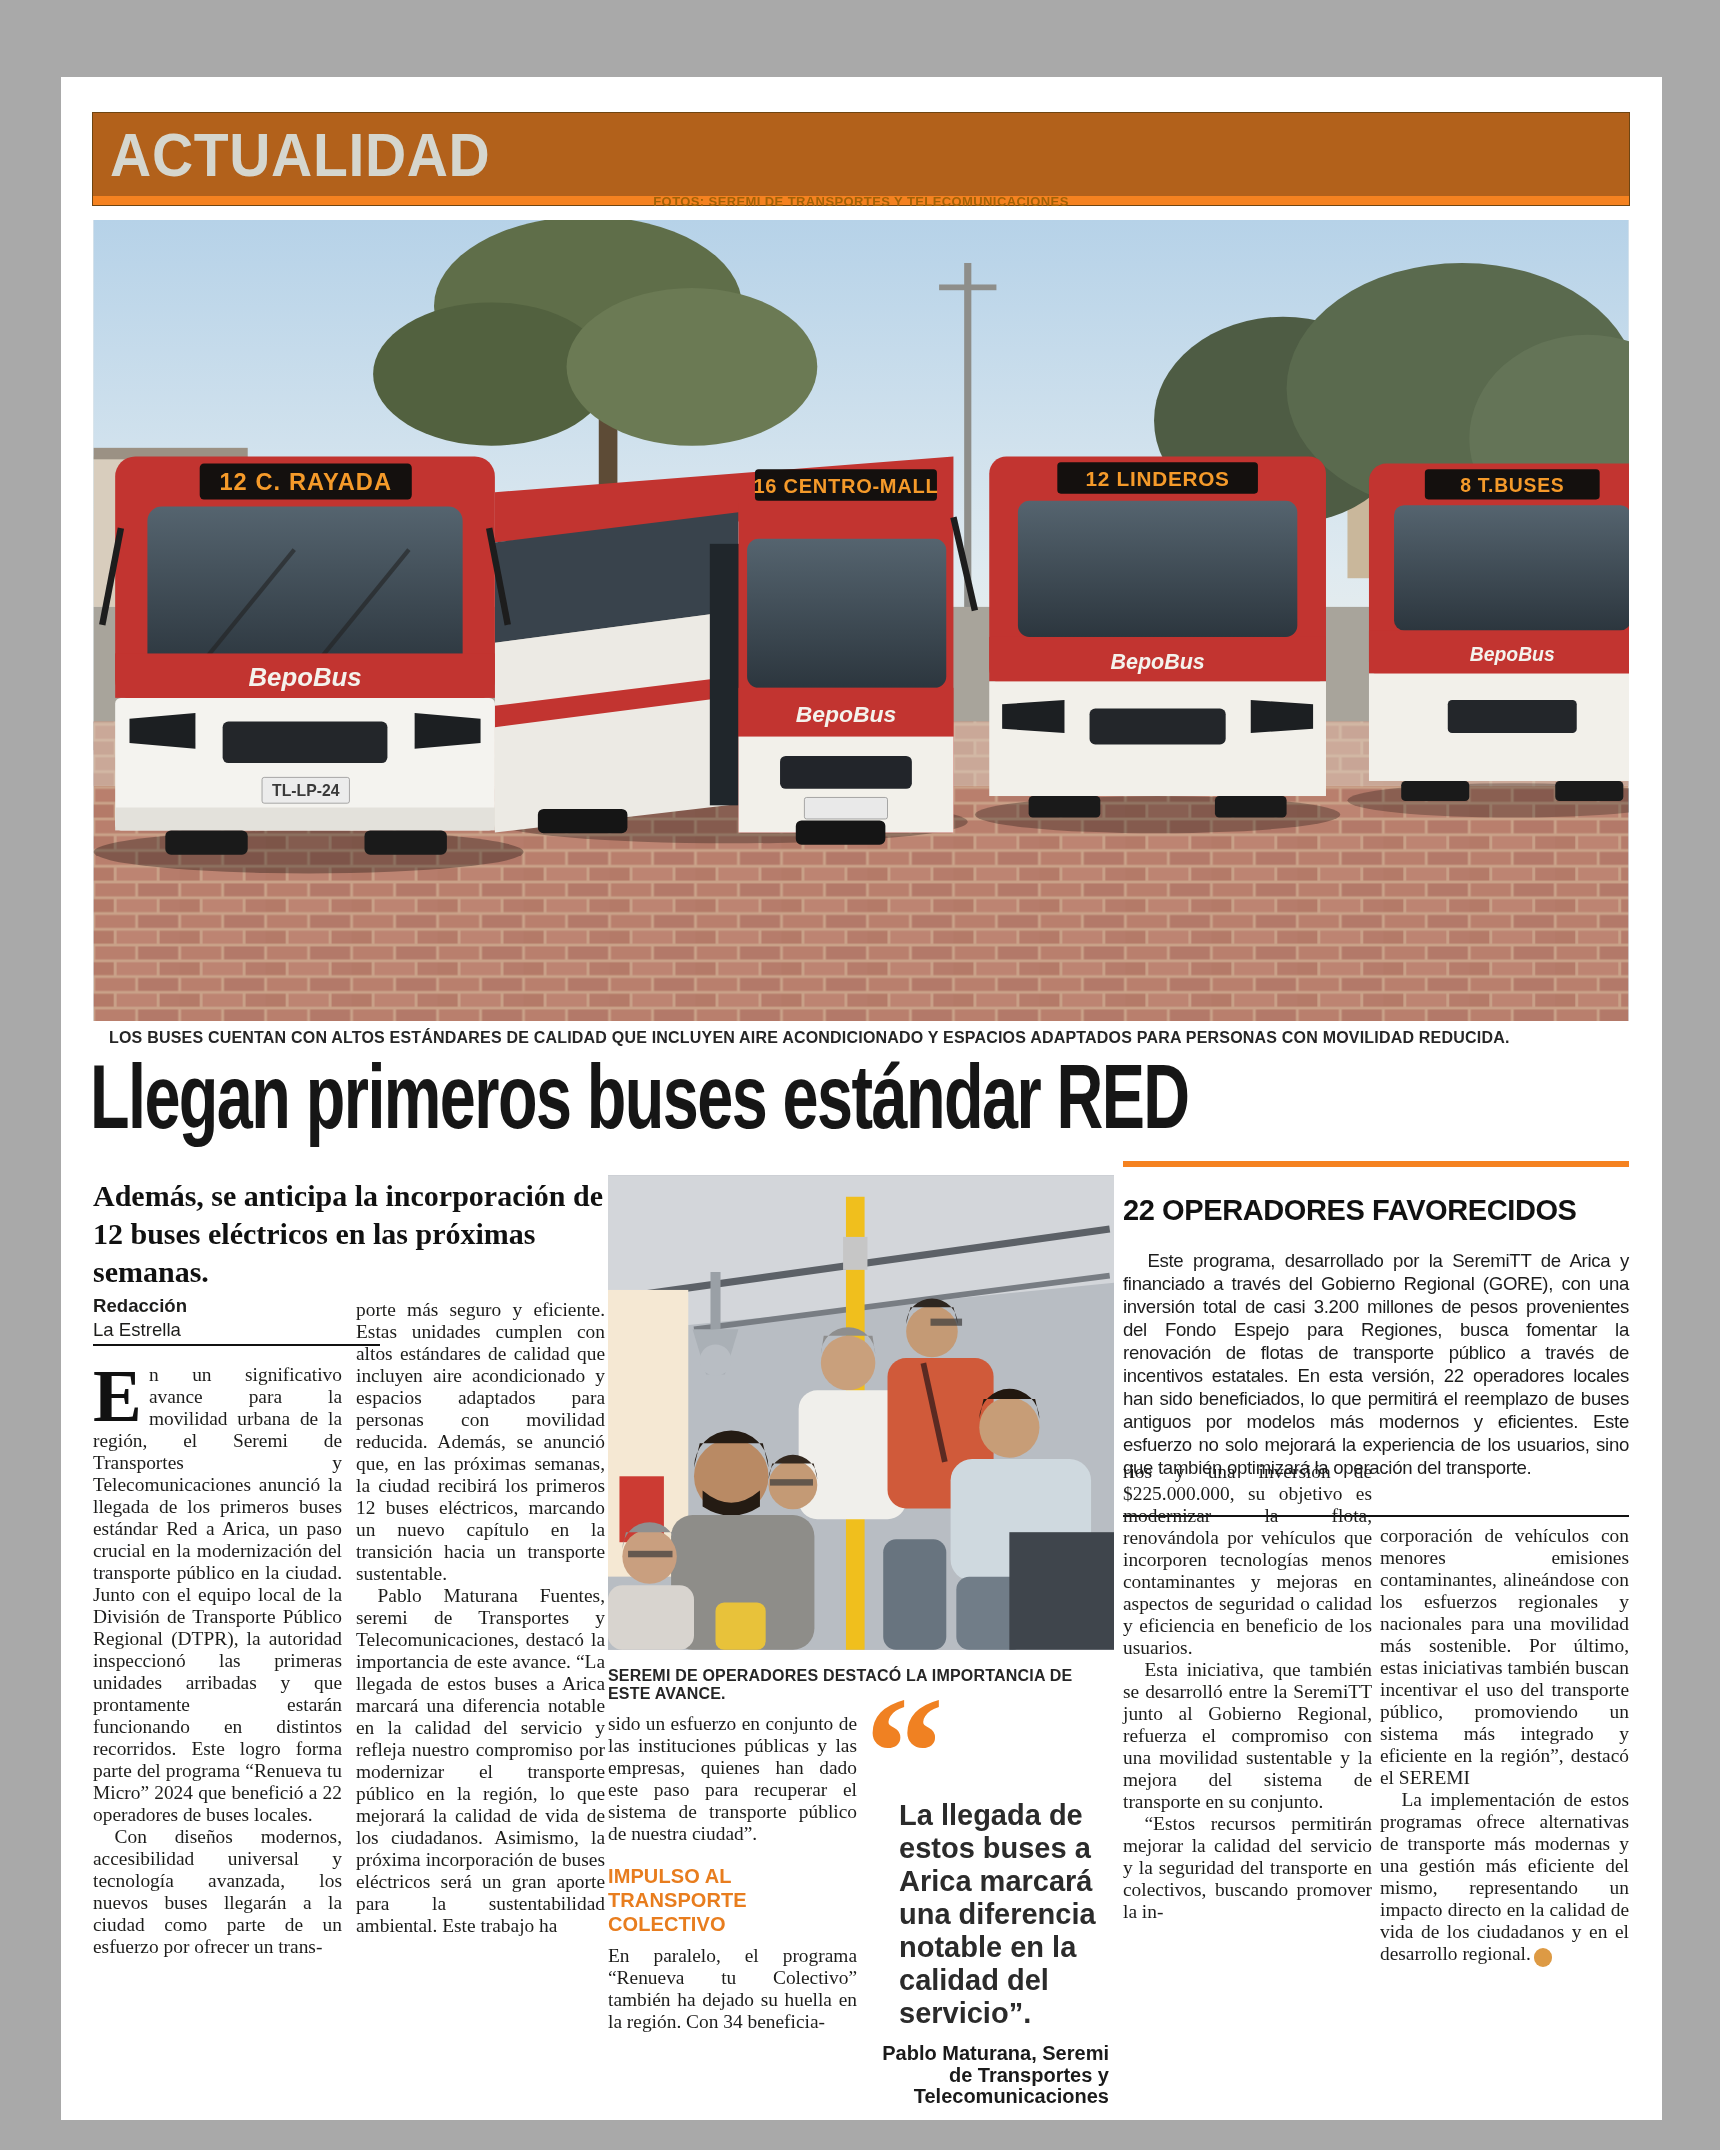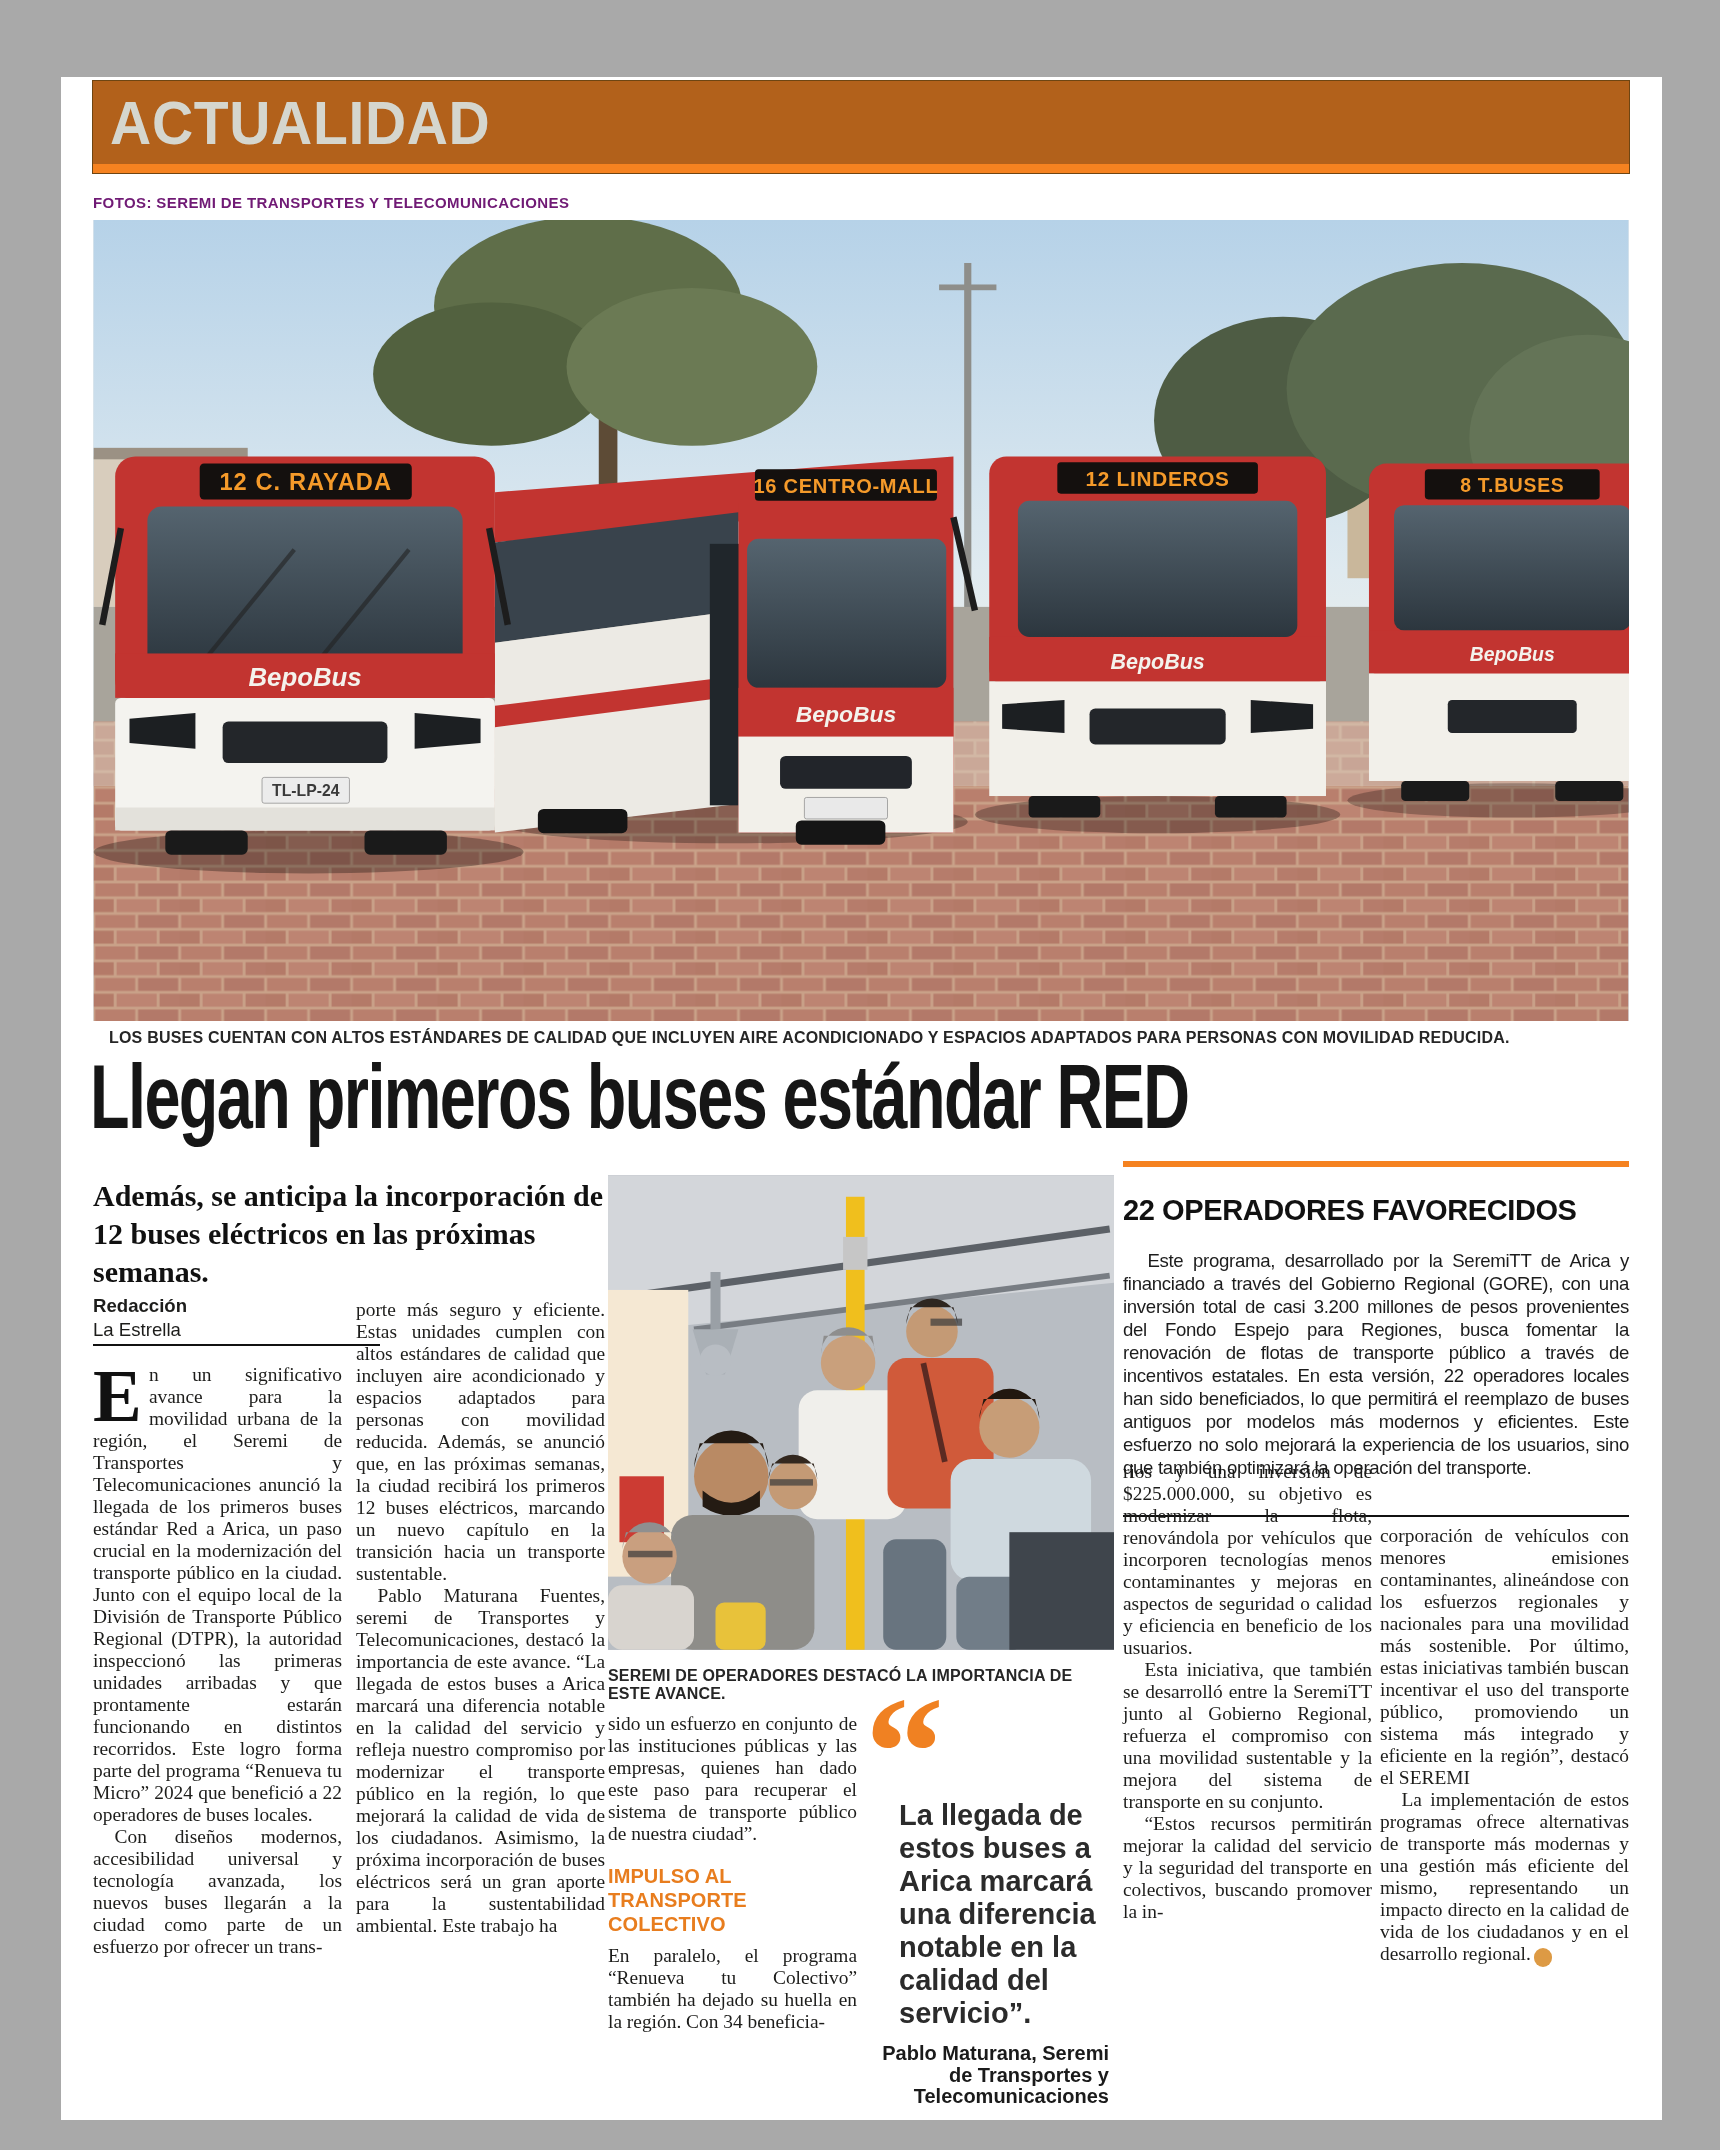--- a/index.html
+++ b/index.html
@@ -3,29 +3,29 @@
 <meta charset="utf-8">
 <style>
   html,body{margin:0;padding:0;}
   body{width:1721px;height:2151px;background:#a9a9a9;position:relative;overflow:hidden;
        font-family:"Liberation Serif",serif;color:#1d1d1b;}
   .page{position:absolute;left:61px;top:77px;width:1601px;height:2043px;background:#ffffff;}
 
   
   .banner{position:absolute;left:31px;top:2.9px;width:1538px;}
   .banner-main{height:83px;background:#b2611b;border:1.4px solid #6e4512;border-bottom:none;
-               display:flex;align-items:center;}
+               display:flex;align-items:center;margin-top:32px;}
   .banner-title{font-family:"Liberation Sans",sans-serif;font-weight:700;font-size:62px;
                 color:#d5d6ce;letter-spacing:0.7px;padding-left:18.6px;transform:scaleX(.92);
                 transform-origin:left center;white-space:nowrap;}
   .banner-strip{height:9.3px;background:#f58220;border:1.4px solid #6e4512;border-top:none;}
 
   
-  .credit{position:absolute;left:32px;top:117px;width:1536px;text-align:left;
-          font-family:"Liberation Sans",sans-serif;font-weight:600;font-size:15px;color:#701a75;
+  .credit{position:absolute;left:32px;top:117px;width:1536px;text-align:center;
+          font-family:"Liberation Sans",sans-serif;font-weight:600;font-size:13px;color:#a16207;
           letter-spacing:0.4px;}
 
   
   .main-photo{position:absolute;left:32px;top:143px;width:1536px;height:801px;overflow:hidden;background:#dfe7ec;}
   .inner-photo{position:absolute;left:547px;top:1098px;width:506px;height:475px;overflow:hidden;background:#c4c8cc;}
   .caption{font-family:"Liberation Sans",sans-serif;font-weight:600;font-size:16px;color:#262626;
            letter-spacing:0.2px;}
   .caption-1{position:absolute;left:48px;top:952px;width:1536px;}
   .caption-2{position:absolute;left:547px;top:1590px;width:506px;}
 

